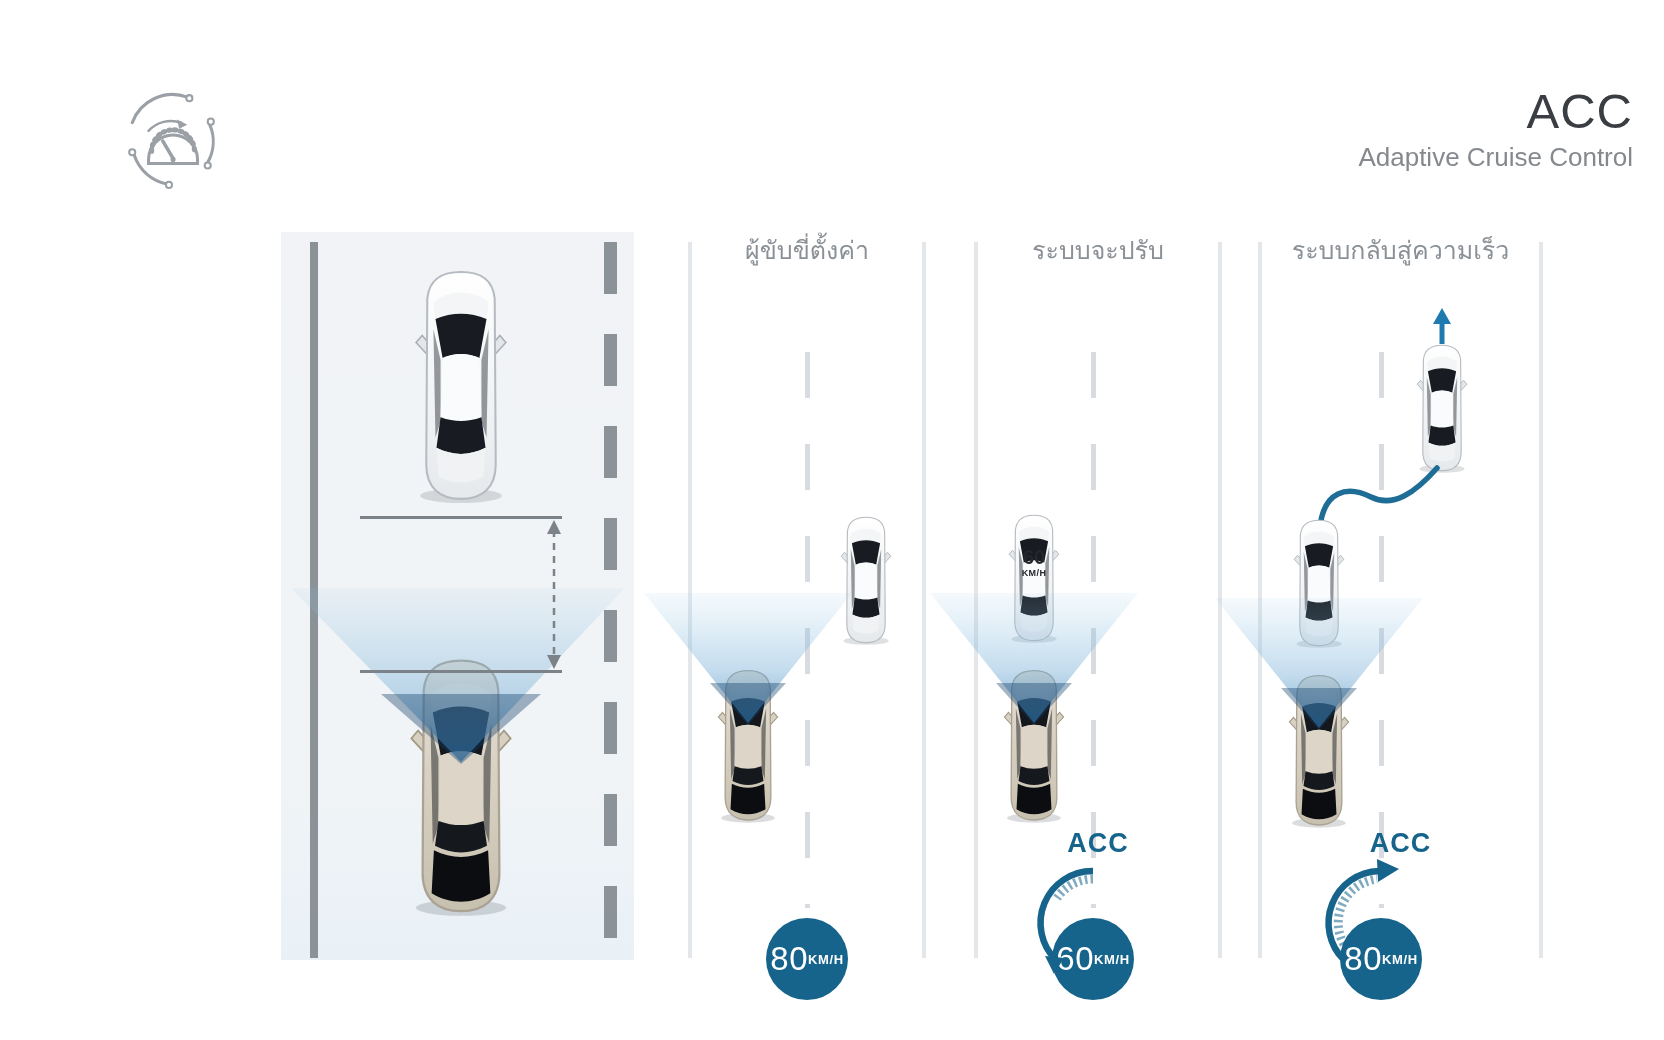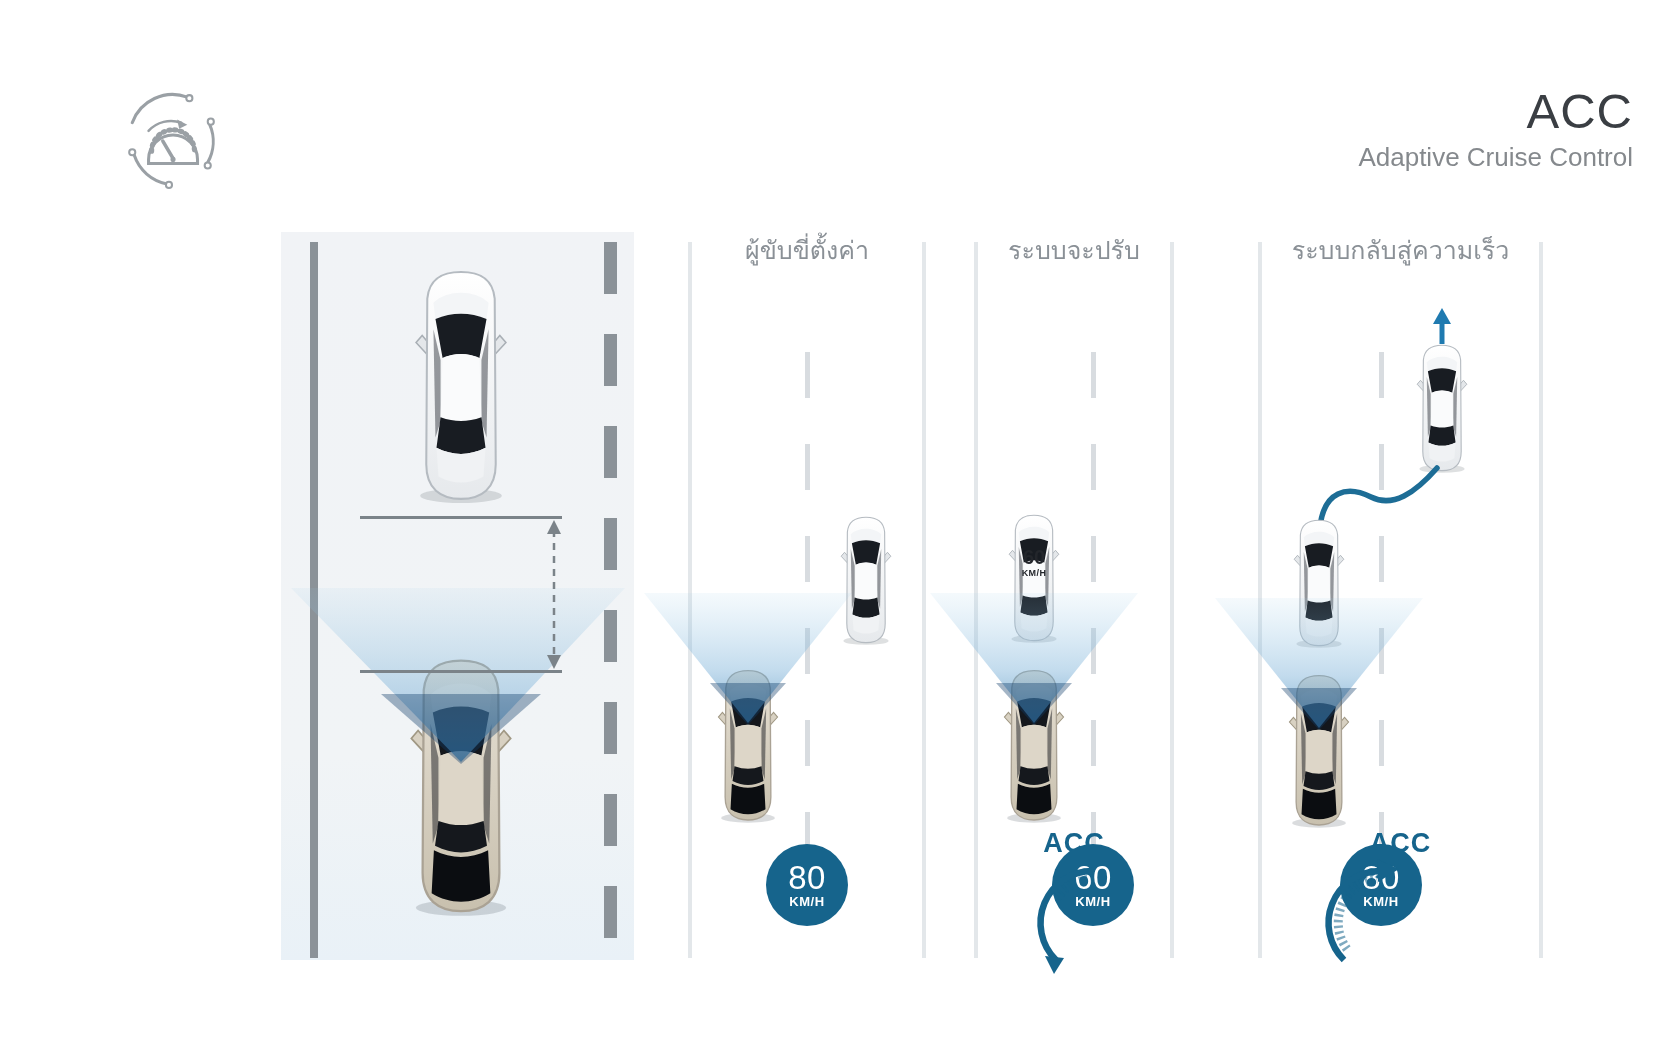--- a/index.html
+++ b/index.html
@@ -28,35 +28,35 @@
   .panel-road{left:233px;top:232px;width:353px;height:728px;
     background:linear-gradient(180deg,#f1f3f6 0%,#f1f4f6 72%,#e9f1f7 100%);}
   .edge-solid{left:29px;top:10px;width:8px;height:716px;background:var(--road-line);}
   .edge-dashed{left:323px;top:10px;width:13px;height:708px;
     background:repeating-linear-gradient(180deg,var(--road-line) 0 52px,transparent 52px 92px);}
   .overlay-svg{left:0;top:0;width:353px;height:728px;}
 
   
   .panel-mini{top:232px;height:728px;background:#fff;}
   .p2{left:640px;width:238px;}
-  .p3{left:926px;width:200px;}
+  .p3{left:926px;width:248px;}
   .p4{left:1210px;width:285px;}
   .line-left{left:0;top:10px;width:4px;height:716px;background:var(--lane-light);}
   .line-right{right:0;top:10px;width:4px;height:716px;background:var(--lane-light);}
   .lane-dash{top:120px;width:5px;height:556px;
     background:repeating-linear-gradient(180deg,var(--dash-light) 0 46px,transparent 46px 92px);}
   .p2 .lane-dash,.p3 .lane-dash{left:117px;}
   .p4 .lane-dash{left:121px;}
   .heading{left:0;right:0;top:2px;text-align:center;font-size:25px;line-height:33px;color:var(--heading-gray);}
 
   .car{display:block;}
   .cone-svg{width:220px;height:140px;}
 
   .badge{width:82px;height:82px;border-radius:50%;background:var(--accent);color:#fff;
-    display:flex;flex-direction:column;align-items:center;justify-content:center;top:612px;}
+    display:flex;flex-direction:row;align-items:center;justify-content:center;top:686px;}
   .badge-speed{font-size:33px;line-height:32px;font-weight:500;letter-spacing:.5px;}
   .badge-unit{font-size:13px;line-height:14px;font-weight:700;letter-spacing:.6px;margin-top:1px;}
   .acc-label{left:0;right:0;top:596px;text-align:center;font-size:27px;font-weight:600;color:var(--accent);letter-spacing:1px;}
   .badge-arrow{width:132px;height:132px;top:625px;}
   .p3 .badge{left:78px;} .p2 .badge{left:78px;}
   .p4 .badge{left:82px;}
   .p3 .badge-arrow{left:53px;}
   .p4 .badge-arrow{left:57px;}
 
   .roof-label{left:34px;top:315px;width:52px;text-align:center;color:#23262b;}

